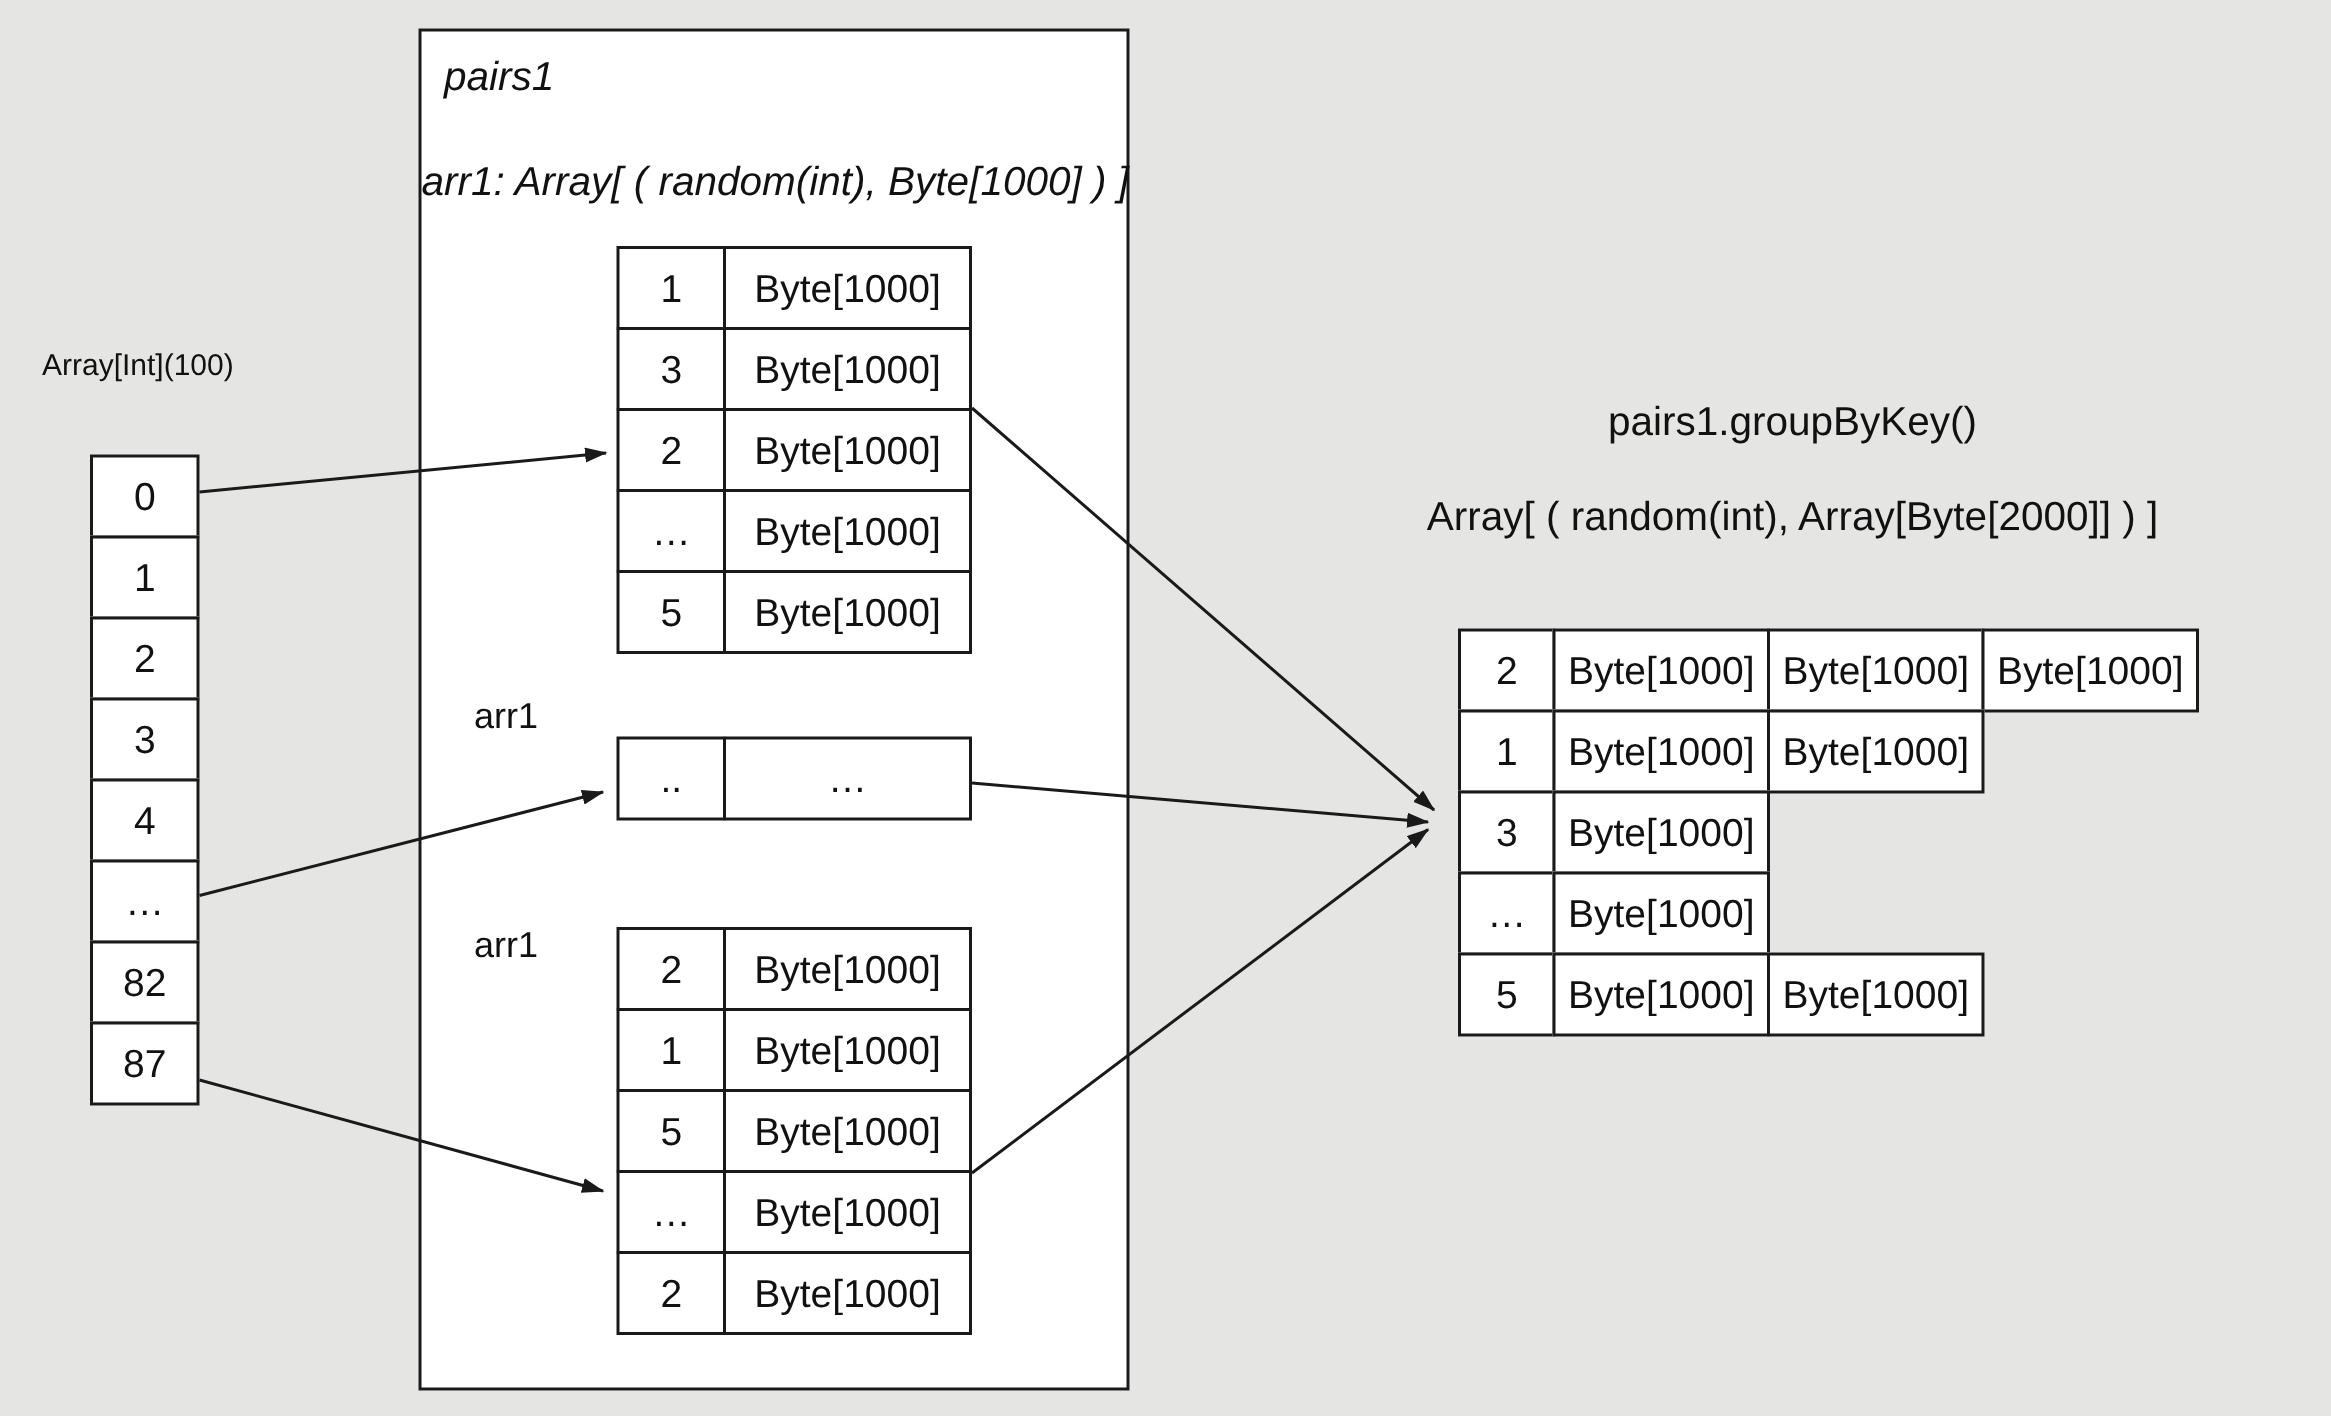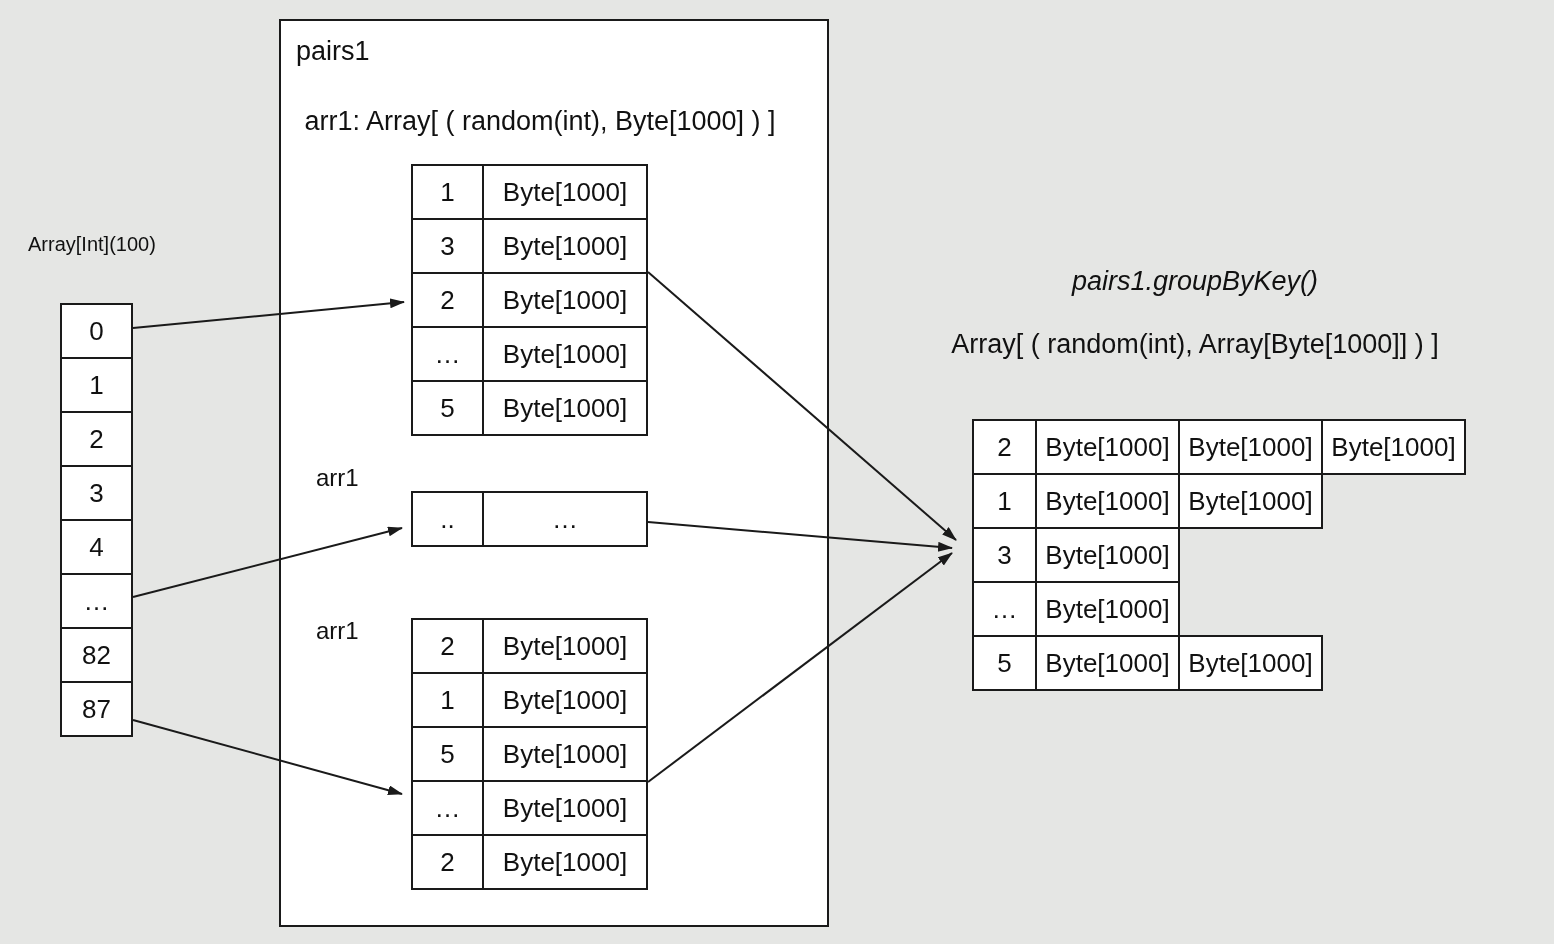--- a/index.html
+++ b/index.html
@@ -12,43 +12,43 @@
   .abs{position:absolute;}
 
   .left-title{left:28px;top:233px;font-size:20px;}
 
   .left-array{left:60px;top:303px;width:73px;}
   .lcell{box-sizing:border-box;width:73px;height:56px;border:2px solid var(--stroke);
          background:var(--fill);display:flex;align-items:center;justify-content:center;
          font-size:26px;}
   .lcell + .lcell{margin-top:-2px;}
 
-  .pairs-box{left:279px;top:19px;width:550px;height:908px;box-sizing:border-box;
-             border:2px solid var(--stroke);background:var(--fill);}
+  .pairs-box{left:279px;top:19px;width:474px;height:908px;box-sizing:border-box;
+             border:2px solid var(--stroke);background:var(--fill);font-style:italic;}
   .box-title{position:absolute;left:15px;top:15px;font-size:27px;}
-  .box-sub{position:absolute;left:0;top:82px;width:518px;text-align:center;
+  .box-sub{position:absolute;left:0;top:82px;width:518px;
            font-size:27px;line-height:37px;}
 
   .ktable{display:block;}
   .krow{display:flex;}
   .krow + .krow{margin-top:-2px;}
   .kc,.vc{box-sizing:border-box;height:56px;border:2px solid var(--stroke);background:var(--fill);
           display:flex;align-items:center;justify-content:center;font-size:26px;}
   .kc{width:73px;}
   .vc{width:166px;margin-left:-2px;}
 
   .t1{left:411px;top:164px;}
   .tmid{left:411px;top:491px;}
   .t2{left:411px;top:618px;}
 
   .arr1-label{font-size:24px;}
   .arr1-mid{left:316px;top:464px;}
   .arr1-bot{left:316px;top:617px;}
 
-  .g-title{left:960px;top:266px;width:470px;text-align:center;font-size:27px;font-style:italic;}
+  .g-title{left:960px;top:266px;width:470px;text-align:center;font-size:27px;}
   .g-sub{left:935px;top:329px;width:520px;text-align:center;font-size:27px;}
 
   .gtable{left:972px;top:419px;}
   .grow{display:flex;}
   .grow + .grow{margin-top:-2px;}
   .gk,.gv{box-sizing:border-box;height:56px;border:2px solid var(--stroke);background:var(--fill);
           display:flex;align-items:center;justify-content:center;font-size:26px;}
   .gk{width:65px;}
   .gv{width:145px;margin-left:-2px;}
 
@@ -129,21 +129,21 @@
       <div class="kc">…</div>
       <div class="vc">Byte[1000]</div>
     </div>
     <div class="krow">
       <div class="kc">2</div>
       <div class="vc">Byte[1000]</div>
     </div>
   </div>
 
   <div class="abs g-title">pairs1.groupByKey()</div>
-  <div class="abs g-sub">Array[ ( random(int), Array[Byte[1000]] ) ]</div>
+  <div class="abs g-sub">Array[ ( random(int), Array[Byte[2000]] ) ]</div>
 
   <div class="abs gtable">
     <div class="grow">
       <div class="gk">2</div>
       <div class="gv">Byte[1000]</div>
       <div class="gv">Byte[1000]</div>
       <div class="gv">Byte[1000]</div>
     </div>
     <div class="grow">
       <div class="gk">1</div>

